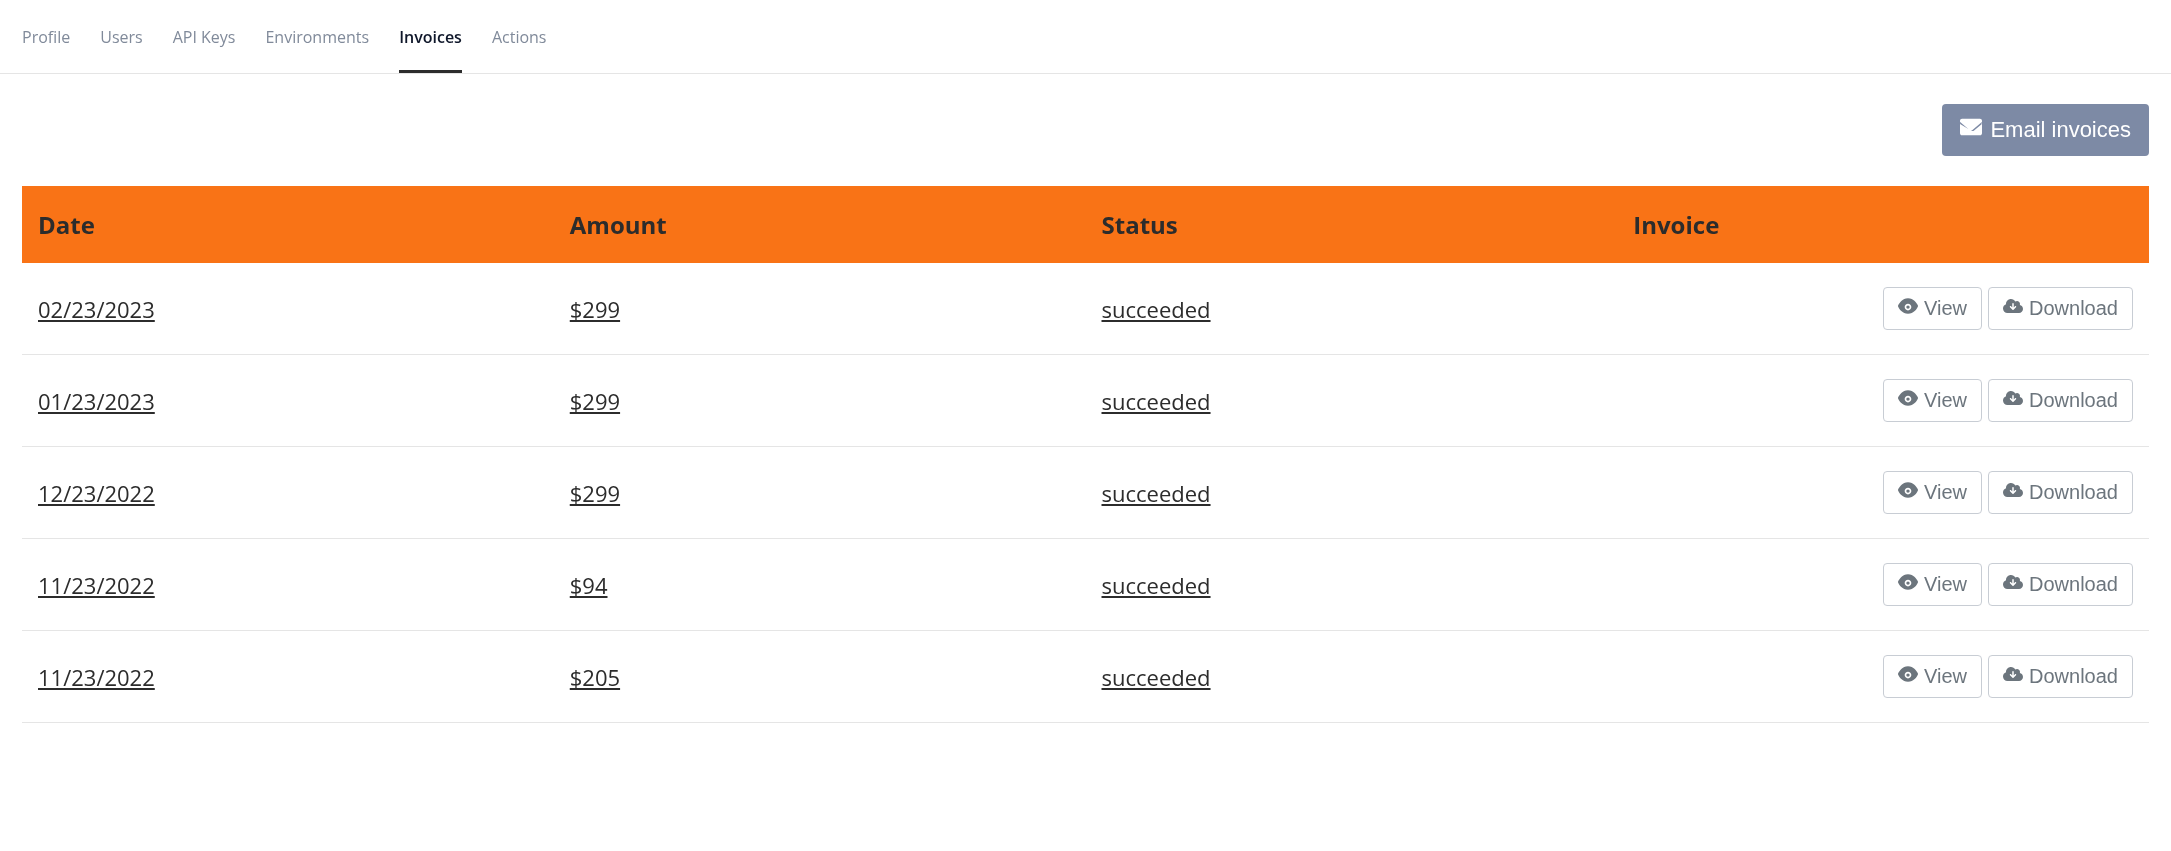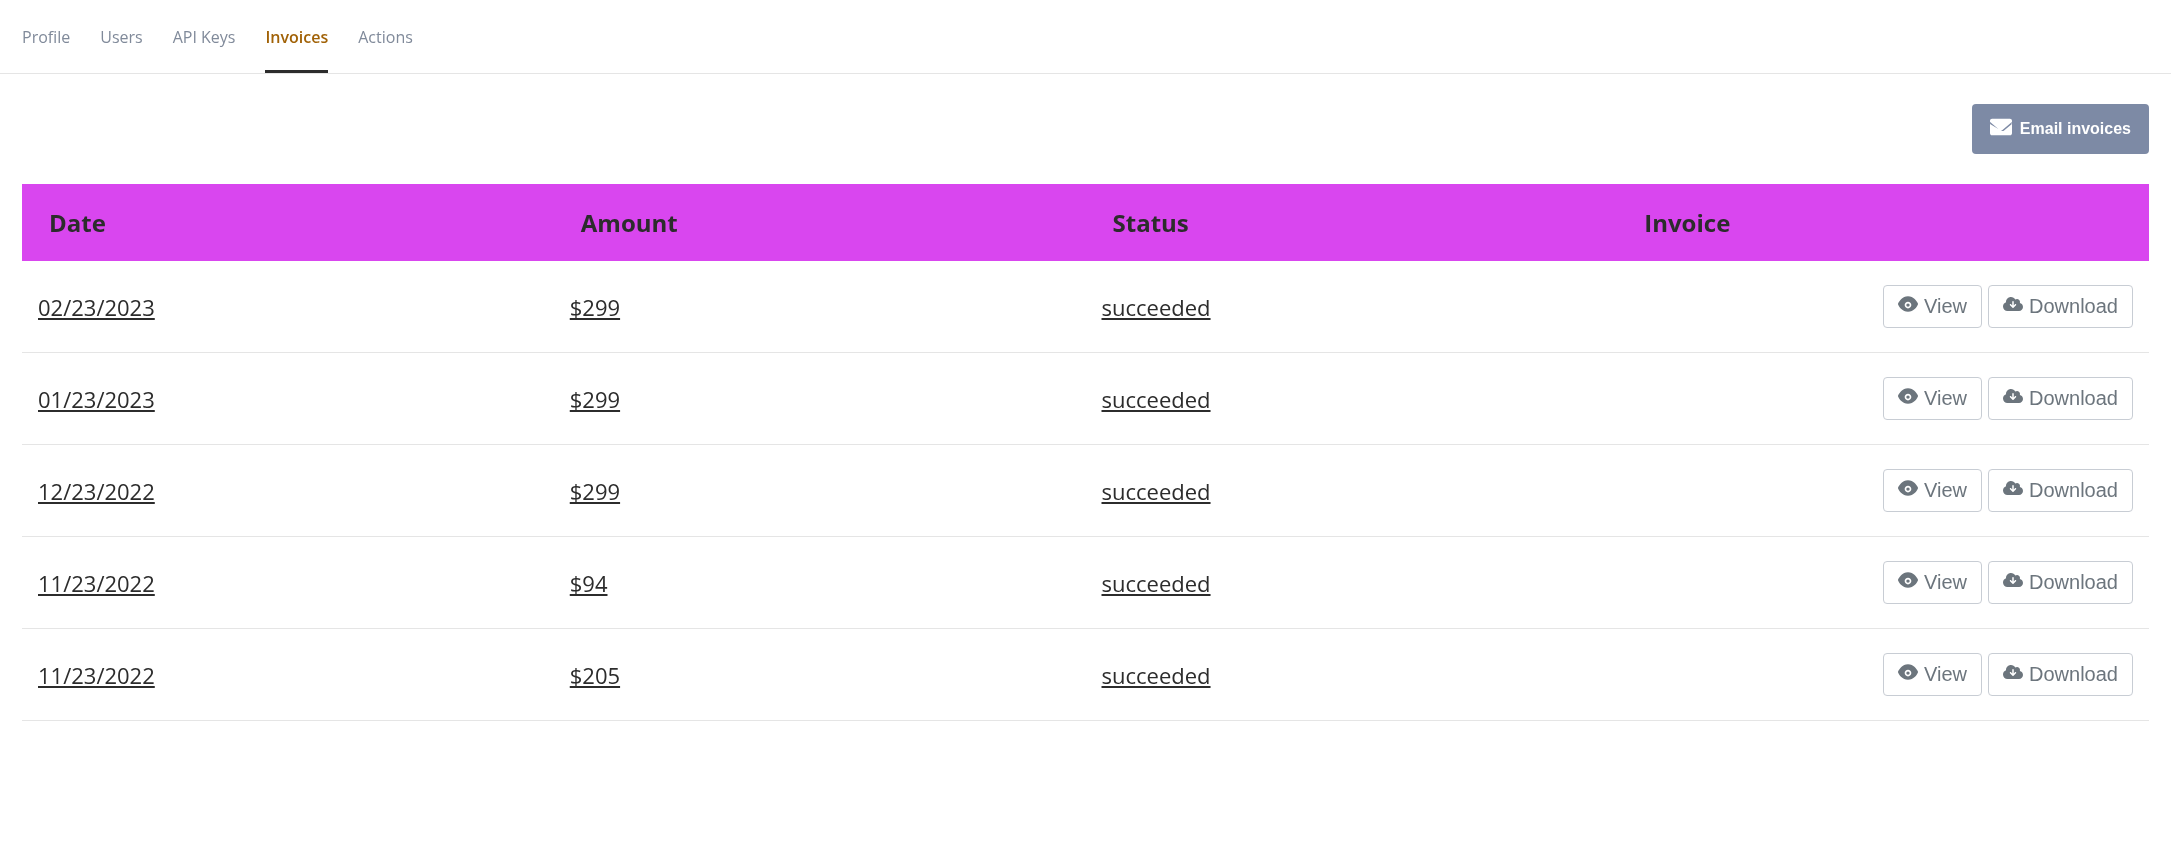--- a/index.html
+++ b/index.html
@@ -16,57 +16,56 @@
     border-bottom: 1px solid #e5e5e5;
   }
   .tab {
     font-size: 16px;
     color: #808a9a;
     padding: 8px 0 22px 0;
     cursor: pointer;
     font-weight: 400;
   }
   .tab.active {
-    color: #a16207;
+    color: #0f172a;
     font-weight: 600;
     border-bottom: 3px solid #2c2c2c;
   }
   .content {
     padding: 30px 22px 0 22px;
   }
   .toolbar {
     display: flex;
     justify-content: flex-end;
     margin-bottom: 30px;
   }
   .btn-email {
     display: inline-flex;
     align-items: center;
     gap: 8px;
     background: #7d8aa5;
     color: #fff;
     border: none;
     border-radius: 4px;
     padding: 12px 18px;
-    font-size: 16px;
+    font-size: 22px;
     cursor: pointer;
-    font-weight: bold;
   }
   .btn-email svg { fill: #fff; }
   table {
     width: 100%;
     border-collapse: collapse;
     table-layout: fixed;
   }
   thead th {
     text-align: left;
-    background: #d946ef;
+    background: #f97316;
     font-weight: 700;
     font-size: 24px;
-    padding: 22px 27px;
+    padding: 22px 16px;
     color: #2c2c2c;
   }
   thead th:last-child { text-align: left; }
   tbody td {
     padding: 24px 16px;
     font-size: 22px;
     color: #2c2c2c;
     border-bottom: 1px solid #e5e5e5;
     text-decoration: underline;
   }
@@ -90,20 +89,21 @@
   }
   .btn-outline svg { fill: #6c757d; }
 </style>
 </head>
 <body>
 
 <div class="tabs">
     <div class="tab">Profile</div>
     <div class="tab">Users</div>
     <div class="tab">API Keys</div>
+    <div class="tab">Environments</div>
     <div class="tab active">Invoices</div>
     <div class="tab">Actions</div>
   </div>
 
 <div class="content">
   <div class="toolbar">
     <button class="btn-email">
       <span>
         <svg width="22" height="22" viewBox="0 0 512 512">
             <path d="M502.3 190.8 327.4 338.3c-21.2 17.9-52.6 17.9-73.8 0L9.7 190.8C3.9 185.9 0 178.7 0 171V400c0 26.5 21.5 48 48 48h416c26.5 0 48-21.5 48-48V171c0-7.7-3.9-14.9-9.7-19.2zM464 64H48C21.5 64 0 85.5 0 112v16.1c0 7.7 3.9 14.9 9.7 19.8l218.9 184.7c16 13.5 39 13.5 55 0L502.3 147.9c5.8-4.9 9.7-12.1 9.7-19.8V112c0-26.5-21.5-48-48-48z"></path>

